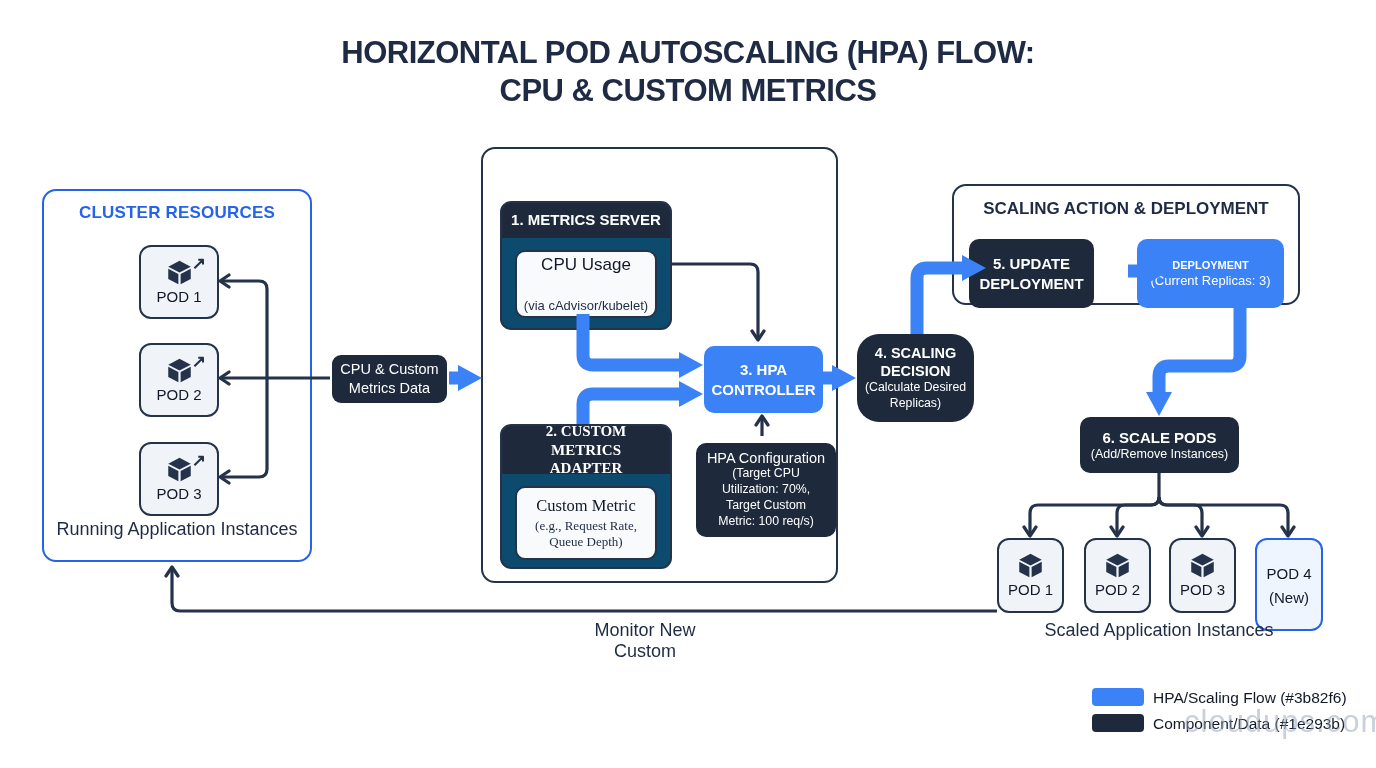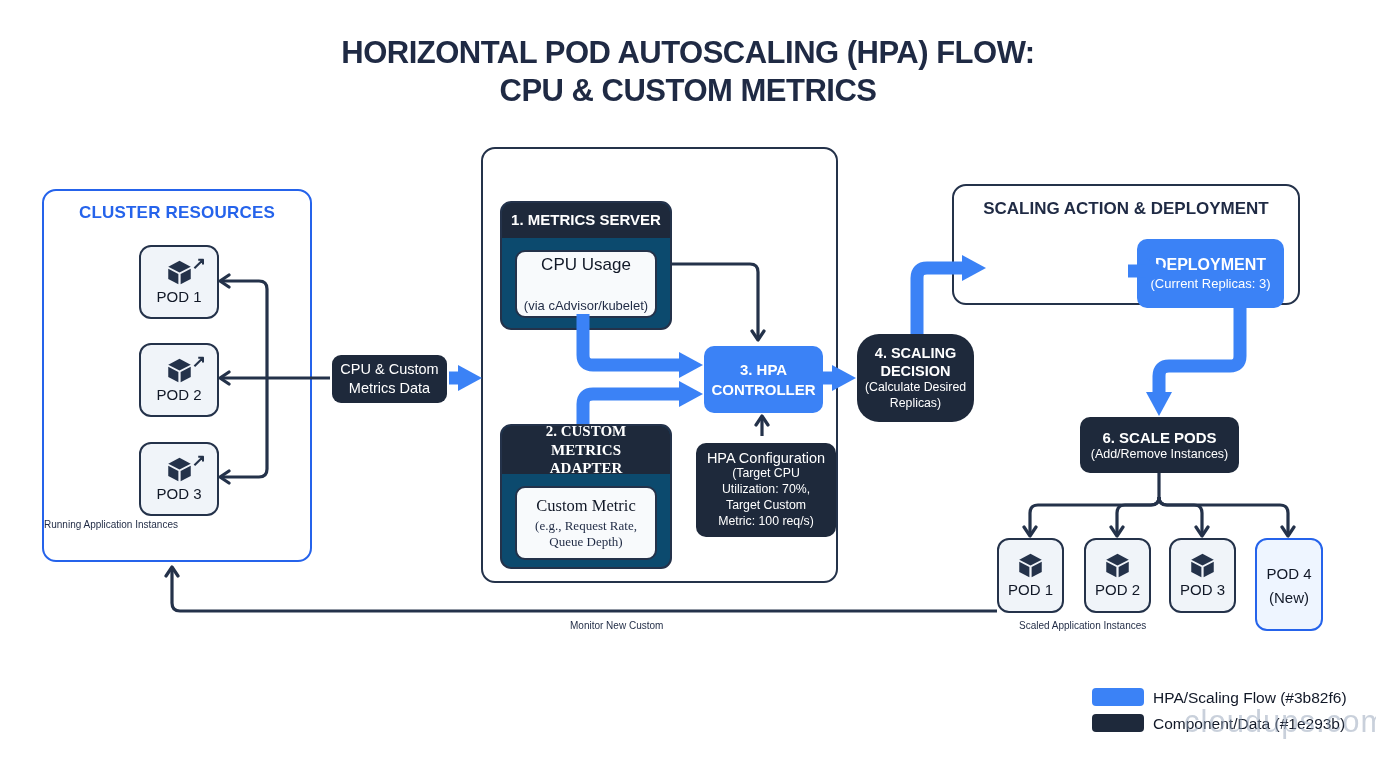--- a/index.html
+++ b/index.html
@@ -14,21 +14,21 @@
   .section-title{position:absolute;left:0;right:0;text-align:center;font-weight:700;color:#1f2a44;}
   
   .cluster{border-color:#2563eb;}
   .cluster-title{top:12px;font-size:17px;color:#2563eb;letter-spacing:0.2px;}
   .pod{position:absolute;width:80px;height:74px;background:#f0f4f9;border:2.5px solid #24324a;
        border-radius:12px;box-sizing:border-box;display:flex;flex-direction:column;
        align-items:center;justify-content:center;}
   .pod .cube{width:27px;height:25px;color:#24324a;}
   .pod .lbl{font-size:15px;margin-top:3px;color:#111827;}
   .pod .ne-arrow{position:absolute;top:8px;right:11px;font-size:17px;font-weight:700;color:#24324a;line-height:1;}
-  .caption{font-size:10px;color:#1f2a44;text-align:left;}
+  .caption{font-size:18px;color:#1f2a44;text-align:center;}
   
   .darkbox{background:#1e293b;color:#fff;border-radius:9px;box-sizing:border-box;
            display:flex;flex-direction:column;align-items:center;justify-content:center;text-align:center;}
   .bluebox{background:#3b82f6;color:#fff;border-radius:10px;box-sizing:border-box;
            display:flex;flex-direction:column;align-items:center;justify-content:center;text-align:center;}
   .b-title{font-weight:700;}
   .b-sub{font-weight:400;}
   
   .card{position:absolute;background:#0c4a6e;border:2.5px solid #24324a;border-radius:11px;
         box-sizing:border-box;overflow:hidden;}
@@ -132,22 +132,25 @@
     </div>
   </div>
 
   <div class="abs darkbox" style="left:857px;top:334px;width:117px;height:88px;border-radius:22px;padding:4px;">
     <div class="b-title" style="font-size:14.5px;line-height:1.25;">4. SCALING DECISION</div>
     <div class="b-sub" style="font-size:12.3px;line-height:1.3;">(Calculate Desired Replicas)</div>
   </div>
 
   <div class="abs section" style="left:944px;top:184px;width:348px;height:121px;margin-left:8px;">
     <div class="section-title" style="top:13px;font-size:17px;">SCALING ACTION &amp; DEPLOYMENT</div>
+    <div class="darkbox" style="position:absolute;left:15px;top:53px;width:125px;height:69px;border-radius:10px;">
+      <div class="b-title" style="font-size:15px;line-height:1.3;padding:0 6px;">5. UPDATE DEPLOYMENT</div>
+    </div>
     <div class="bluebox" style="position:absolute;left:183px;top:53px;width:147px;height:69px;">
-      <div class="b-title" style="font-size:16px;">DEPLOYMENT</div>
+      <div class="b-title" style="font-size:11px;">DEPLOYMENT</div>
       <div class="b-sub" style="font-size:13px;margin-top:2px;">(Current Replicas: 3)</div>
     </div>
   </div>
 
   <div class="abs darkbox" style="left:1080px;top:417px;width:159px;height:56px;border-radius:10px;">
     <div class="b-title" style="font-size:15px;">6. SCALE PODS</div>
     <div class="b-sub" style="font-size:12.5px;margin-top:1px;">(Add/Remove Instances)</div>
   </div>
 
   <div class="pod abs" style="left:997px;top:538px;width:67px;height:75px;">

